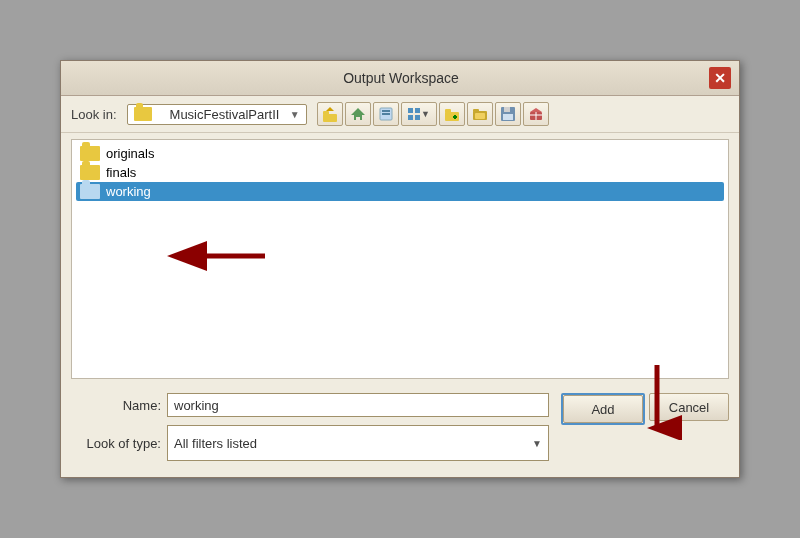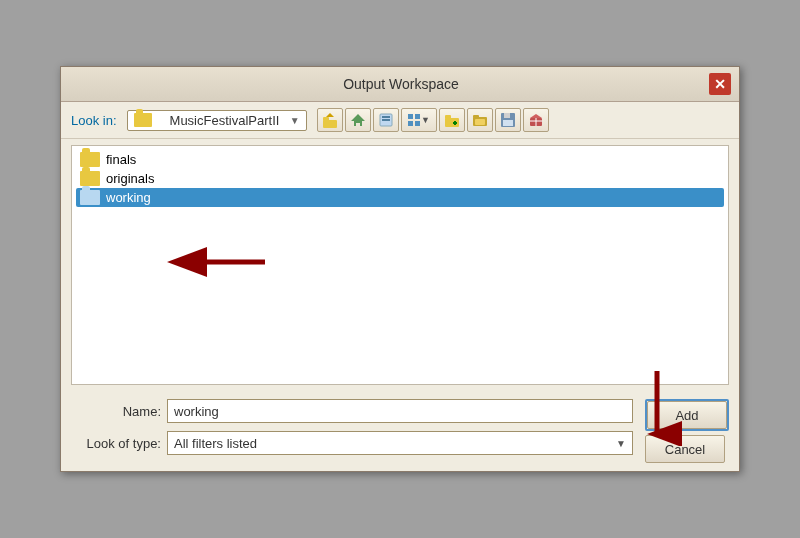--- a/index.html
+++ b/index.html
@@ -59,21 +59,21 @@
     .toolbar-row {
       display: flex;
       align-items: center;
       padding: 6px 10px;
       gap: 6px;
       background: #f0ece0;
       border-bottom: 1px solid #d0c8b8;
     }
 
     .look-in-label {
-      color: #0369a1;
+      color: #404040;
       white-space: nowrap;
       margin-right: 4px;
     }
 
     .look-in-dropdown {
       display: flex;
       align-items: center;
       background: white;
       border: 1px solid #a0906a;
       border-radius: 2px;
@@ -218,35 +218,35 @@
       height: 24px;
       border: 1px solid #a0906a;
       background: white;
       padding: 2px 6px;
       font-size: 13px;
       color: #333;
     }
 
     .form-select {
       flex: 1;
-      height: 24px;
+      height: 36px;
       border: 1px solid #a0906a;
       background: white;
       padding: 2px 6px;
       font-size: 13px;
       color: #333;
       display: flex;
       align-items: center;
       justify-content: space-between;
       cursor: pointer;
     }
 
     .buttons-col {
       display: flex;
-      flex-direction: column;
+      flex-direction: row;
       gap: 4px;
       margin-left: 6px;
     }
 
     .action-btn {
       width: 80px;
       height: 28px;
       background: linear-gradient(to bottom, #f8f4e8, #e0d8c8);
       border: 1px solid #b0a080;
       border-radius: 2px;
@@ -337,25 +337,25 @@
               <line x1="8" y1="6" x2="8" y2="14" stroke="#fff" stroke-width="1"></line>
               <line x1="2" y1="9" x2="14" y2="9" stroke="#fff" stroke-width="1"></line>
             </svg>
         </button>
       </div>
     </div>
 
     <div class="file-area">
       <div class="file-item">
         <span class="folder-icon-sm"></span>
-        <span class="file-name">finals</span>
+        <span class="file-name">originals</span>
       </div>
       <div class="file-item">
         <span class="folder-icon-sm"></span>
-        <span class="file-name">originals</span>
+        <span class="file-name">finals</span>
       </div>
       <div class="file-item selected">
         <span class="folder-icon-sm"></span>
         <span class="file-name">working</span>
       </div>
     </div>
 
     <div class="bottom-section">
       <div style="display:flex; gap:6px; align-items:flex-start;">
         <div style="flex:1;">

